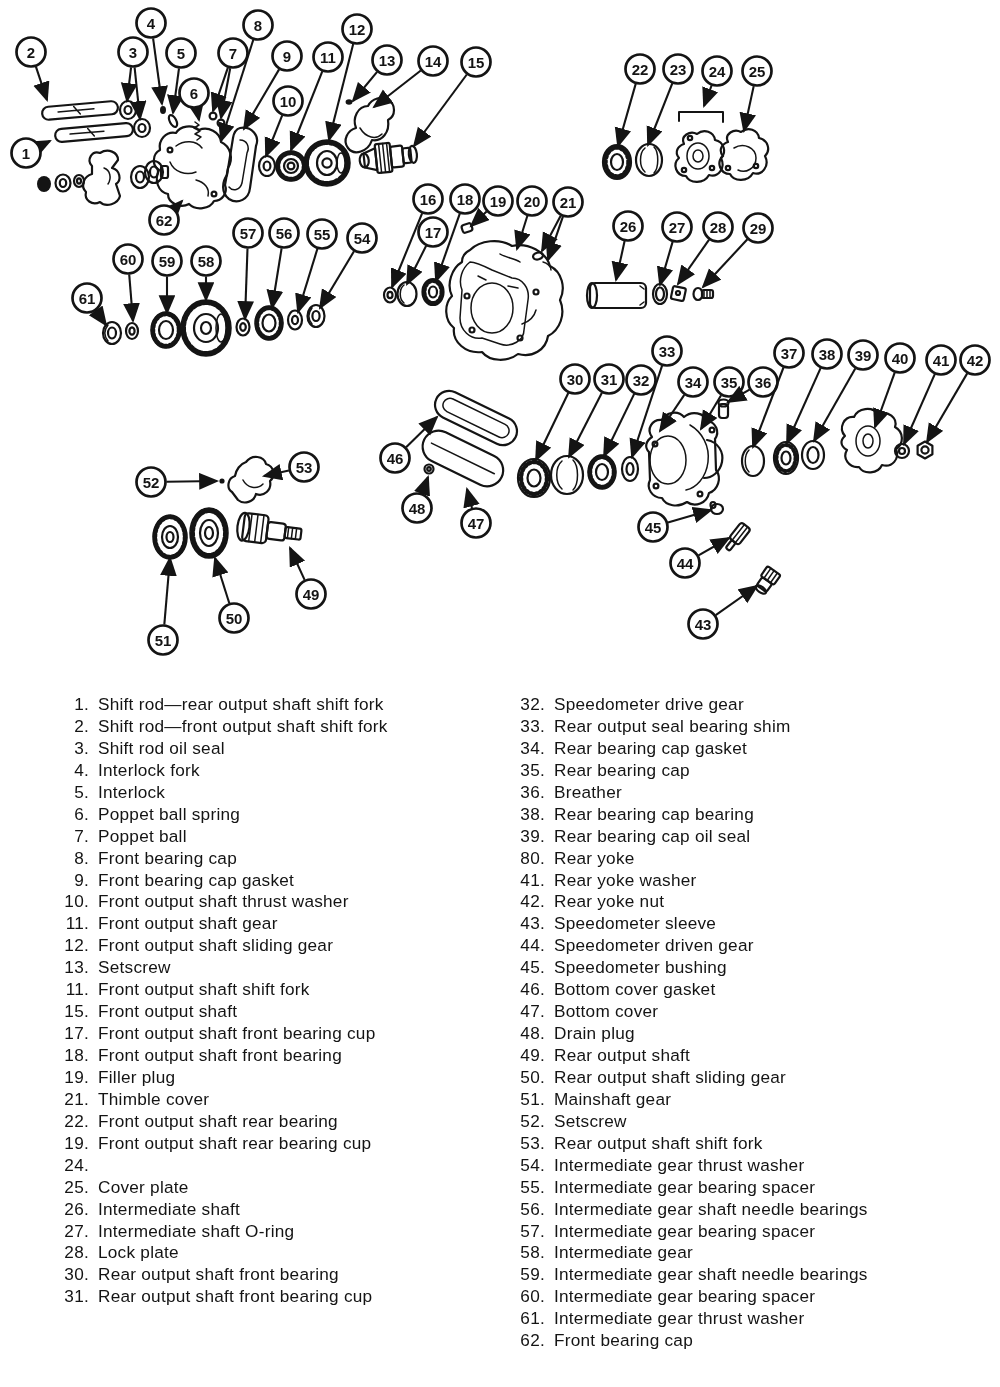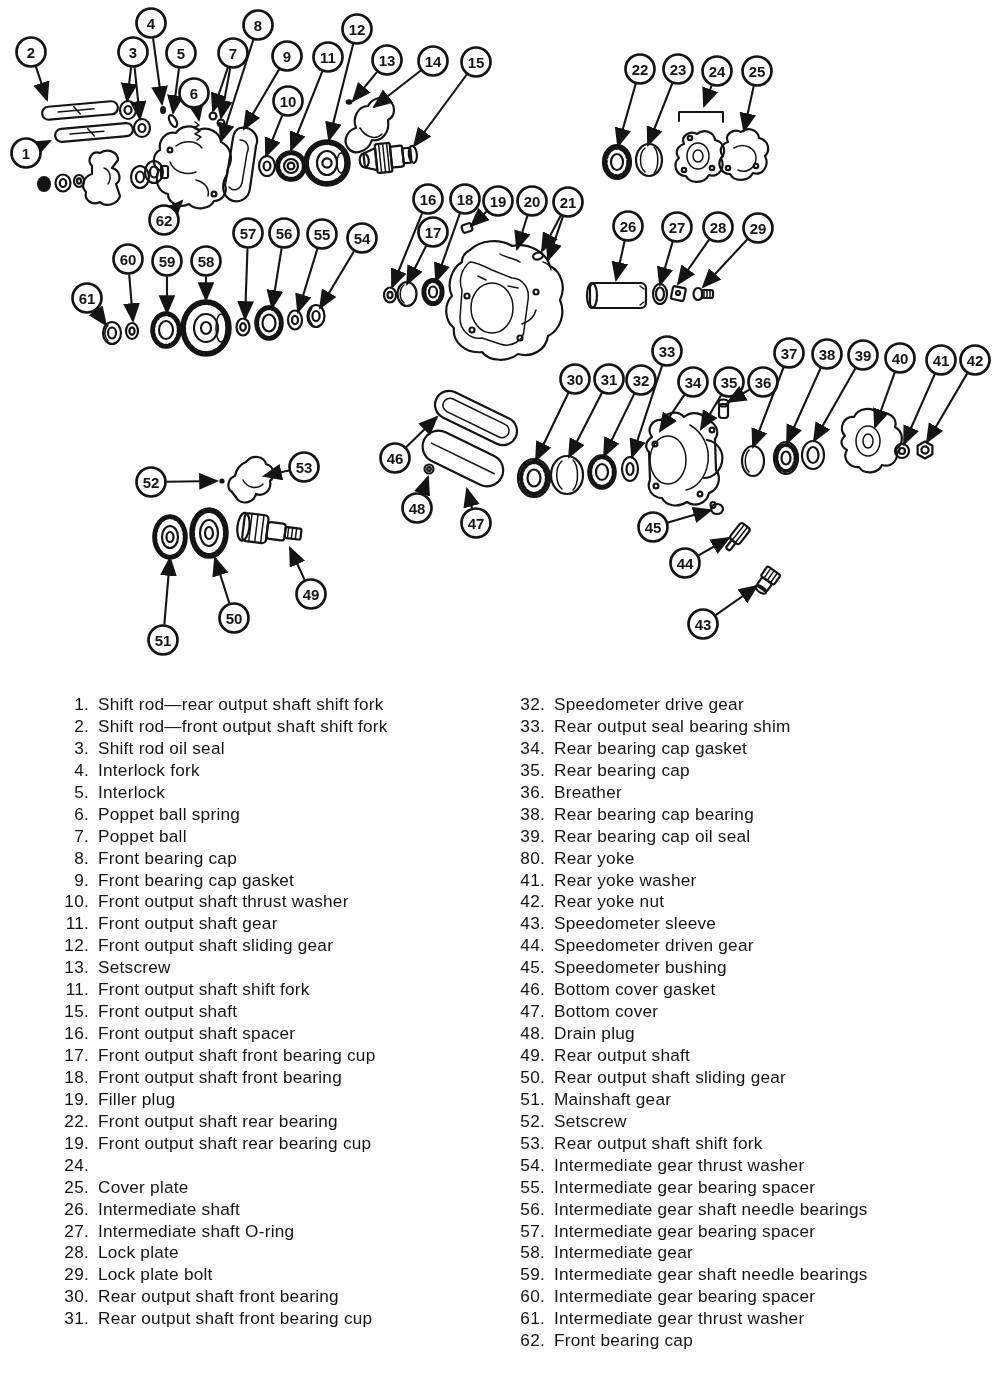--- a/index.html
+++ b/index.html
@@ -736,36 +736,36 @@
         </div>
         <div class="prow">
           <span class="pnum">11.</span>
           <span class="pname">Front output shaft shift fork</span>
         </div>
         <div class="prow">
           <span class="pnum">15.</span>
           <span class="pname">Front output shaft</span>
         </div>
         <div class="prow">
-          <span class="pnum">16.</span>
-          <span class="pname">Front output shaft spacer</span>
-        </div>
-        <div class="prow">
           <span class="pnum">17.</span>
           <span class="pname">Front output shaft front bearing cup</span>
         </div>
         <div class="prow">
           <span class="pnum">18.</span>
           <span class="pname">Front output shaft front bearing</span>
         </div>
         <div class="prow">
           <span class="pnum">19.</span>
           <span class="pname">Filler plug</span>
         </div>
         <div class="prow">
+          <span class="pnum">21.</span>
+          <span class="pname">Thimble cover</span>
+        </div>
+        <div class="prow">
           <span class="pnum">22.</span>
           <span class="pname">Front output shaft rear bearing</span>
         </div>
         <div class="prow">
           <span class="pnum">19.</span>
           <span class="pname">Front output shaft rear bearing cup</span>
         </div>
         <div class="prow">
           <span class="pnum">24.</span>
         </div>
@@ -779,24 +779,20 @@
         </div>
         <div class="prow">
           <span class="pnum">27.</span>
           <span class="pname">Intermediate shaft O-ring</span>
         </div>
         <div class="prow">
           <span class="pnum">28.</span>
           <span class="pname">Lock plate</span>
         </div>
         <div class="prow">
-          <span class="pnum">29.</span>
-          <span class="pname">Lock plate bolt</span>
-        </div>
-        <div class="prow">
           <span class="pnum">30.</span>
           <span class="pname">Rear output shaft front bearing</span>
         </div>
         <div class="prow">
           <span class="pnum">31.</span>
           <span class="pname">Rear output shaft front bearing cup</span>
         </div>
       </div>
   <div class="pcol right" id="col-right">
         <div class="prow">

